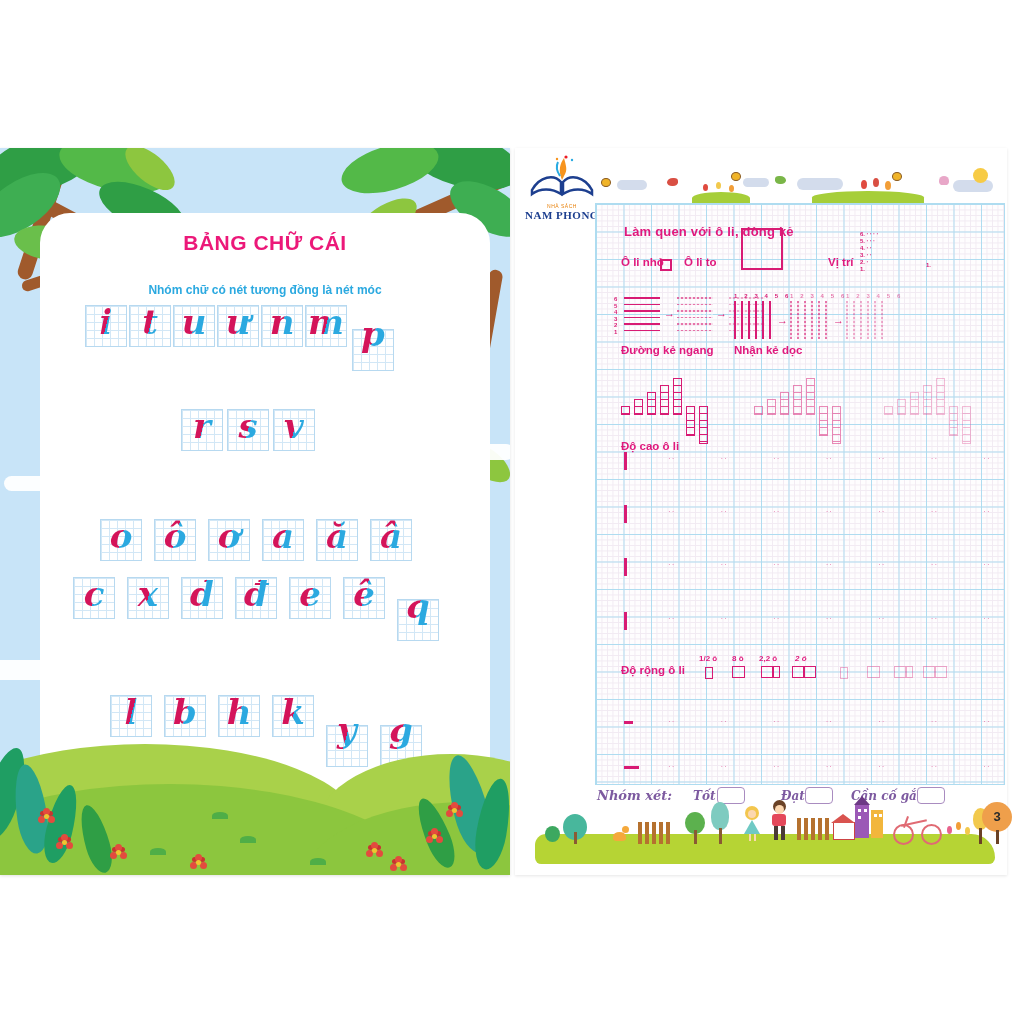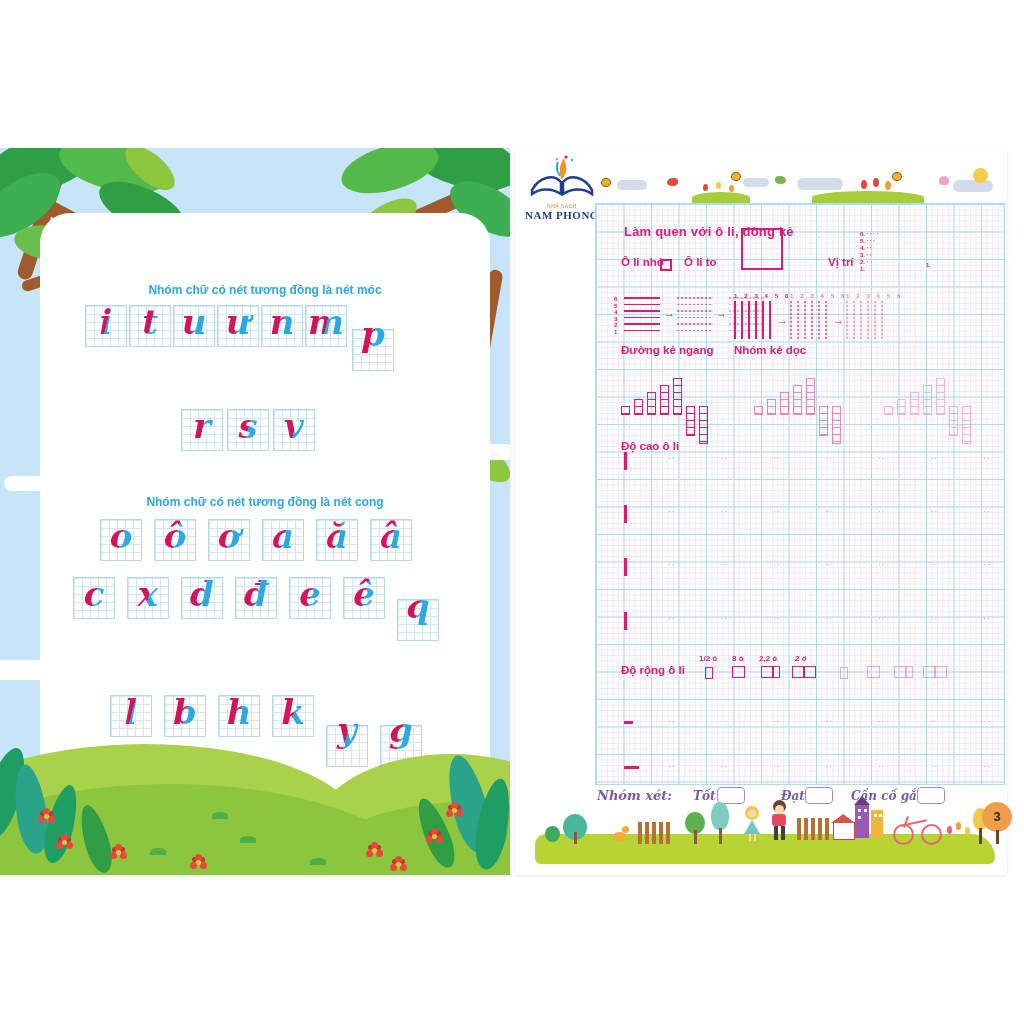--- a/index.html
+++ b/index.html
@@ -117,20 +117,21 @@
       <div class="leaf" style="left:446px;top:40px;width:84px;height:42px;background:#3eae52;transform:rotate(30deg);"></div>
       <div class="leaf" style="left:356px;top:56px;width:64px;height:30px;background:#8dc63f;transform:rotate(-30deg);"></div>
       <div class="leaf" style="left:430px;top:180px;width:64px;height:30px;background:#53b948;transform:rotate(-40deg);"></div>
       <div class="leaf" style="left:456px;top:300px;width:58px;height:28px;background:#8dc63f;transform:rotate(35deg);"></div>
     </div>
     <div class="cloud" style="left:4px;top:328px;width:44px;height:15px;"></div>
     <div class="cloud" style="left:472px;top:296px;width:42px;height:16px;"></div>
     <div class="cloud" style="left:-12px;top:512px;width:64px;height:20px;"></div>
 
     <div class="panel">
+      <div class="lp-title">BẢNG CHỮ CÁI</div>
 
       <div class="grp-head" style="top:70px;">Nhóm chữ có nét tương đồng là nét móc</div>
       <div class="lbox" style="left:45px;top:92px;">
           <span class="ltr">i</span>
         </div>
       <div class="lbox" style="left:89px;top:92px;">
           <span class="ltr">t</span>
         </div>
       <div class="lbox" style="left:133px;top:92px;">
           <span class="ltr">u</span>
@@ -151,21 +152,20 @@
       <div class="lbox" style="left:141px;top:196px;">
           <span class="ltr">r</span>
         </div>
       <div class="lbox" style="left:187px;top:196px;">
           <span class="ltr">s</span>
         </div>
       <div class="lbox" style="left:233px;top:196px;">
           <span class="ltr">v</span>
         </div>
 
-      <div class="grp-head" style="top:282px;">Nhóm chữ có nét tương đồng là nét cong</div>
       <div class="lbox" style="left:60px;top:306px;">
           <span class="ltr">o</span>
         </div>
       <div class="lbox" style="left:114px;top:306px;">
           <span class="ltr">ô</span>
         </div>
       <div class="lbox" style="left:168px;top:306px;">
           <span class="ltr">ơ</span>
         </div>
       <div class="lbox" style="left:222px;top:306px;">
@@ -321,21 +321,21 @@
 
       <div>
         <div class="tinynum" style="left:138px;top:89px;letter-spacing:2.6px;">1 2 3 4 5 6</div>
         <div class="vlines" style="left:138px;top:97px;"></div>
         <div class="arrow" style="left:181px;top:110px;">→</div>
         <div class="tinynum op60" style="left:194px;top:89px;letter-spacing:2.6px;">1 2 3 4 5 6</div>
         <div class="vlines dotted-maskv op60" style="left:194px;top:97px;"></div>
         <div class="arrow" style="left:237px;top:110px;">→</div>
         <div class="tinynum op50" style="left:250px;top:89px;letter-spacing:2.6px;">1 2 3 4 5 6</div>
         <div class="vlines dotted-maskv op35" style="left:250px;top:97px;"></div>
-        <div class="plabel" style="left:138px;top:140px;">Nhóm kẻ dọc</div>
+        <div class="plabel" style="left:138px;top:140px;">Nhận kẻ dọc</div>
       </div>
 
       <div>
         <div class="stack" style="left:25px;top:202px;height:7px;"></div>
         <div class="stack" style="left:38px;top:195px;height:14px;"></div>
         <div class="stack" style="left:51px;top:188px;height:21px;"></div>
         <div class="stack" style="left:64px;top:181px;height:28px;"></div>
         <div class="stack" style="left:77px;top:174px;height:35px;"></div>
         <div class="stack" style="left:90px;top:202px;height:28px;"></div>
         <div class="stack" style="left:103px;top:202px;height:36px;"></div>

